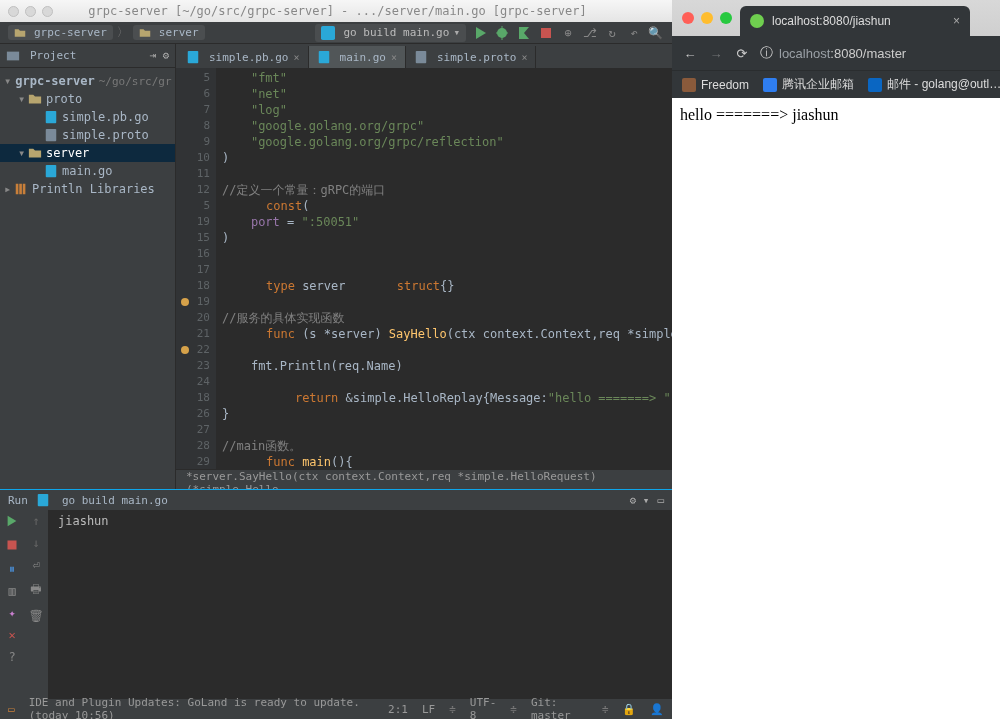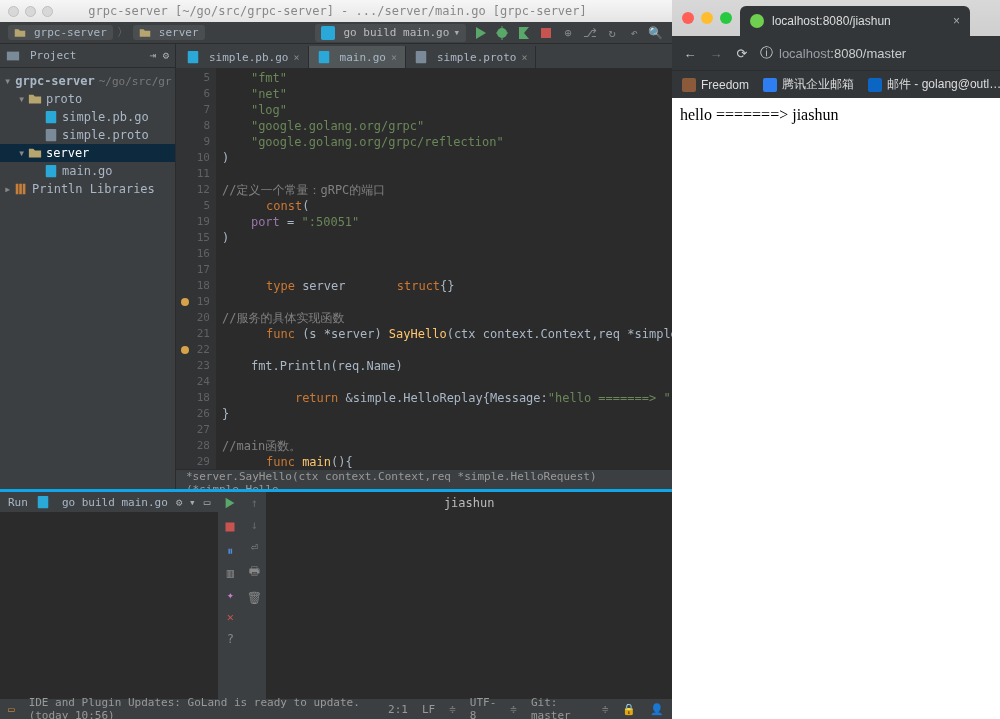--- a/index.html
+++ b/index.html
@@ -48,21 +48,21 @@
   .code .row { height:16px; }
   .tok-kw { color:#cc7832;margin-left:44px; }
   .tok-str { color:#6a8759; }
   .tok-cm { color:#808080;margin-top:14px; }
   .tok-id { color:#a9b7c6; }
   .tok-fn { color:#ffc66d; }
   .tok-ty { color:#a9b7c6; }
   .tok-fi { color:#9876aa; }
   .hint-bar { height:20px; background:#3c3f41; color:#999; font-size:11px; display:flex; align-items:flex-start; padding:0 10px; border-top:1px solid #2b2b2b; }
 
-  .bottom { height:210px; display:flex; background:#2b2b2b; border-top:3px solid #0ea5e9;text-align:center;}
+  .bottom { height:210px; display:flex; flex-direction:column; background:#2b2b2b; border-top:1px solid #0ea5e9;}
   .bt-head { height:20px; background:#3c3f41; display:flex; align-items:center; padding:0 8px; gap:8px; font-size:11px; color:#a9b7c6; }
   .bt-body { flex:1; display:flex; }
   .bt-tool { width:24px; background:#3c3f41; display:flex; flex-direction:column; align-items:center; padding-top:4px; gap:8px;}
   .bt-tool2 { width:24px; background:#3c3f41; display:flex; flex-direction:column; align-items:center; padding-top:4px; gap:8px;}
   .console { flex:1; padding:4px 10px; color:#bbb; font-size:12px;}
   .status { height:20px; background:#3c3f41; display:flex; align-items:center; padding:0 8px; gap:14px; font-size:11px; color:#999;}
   .status .spring{flex:1;}
 
   
   .browser { width:382px; height:719px; display:flex; flex-direction:column; background:#202124; }

